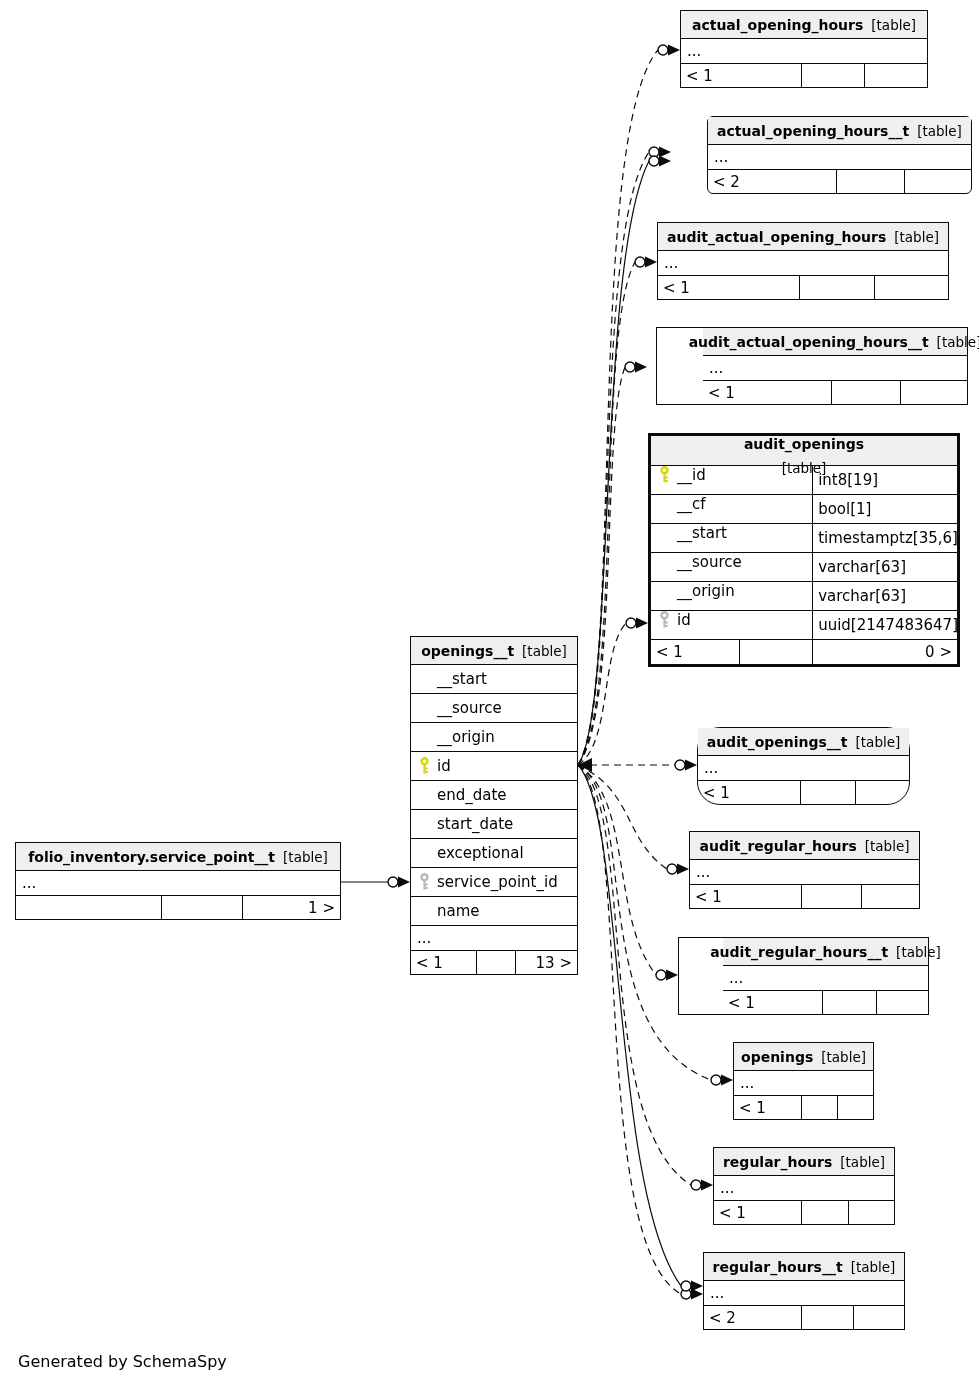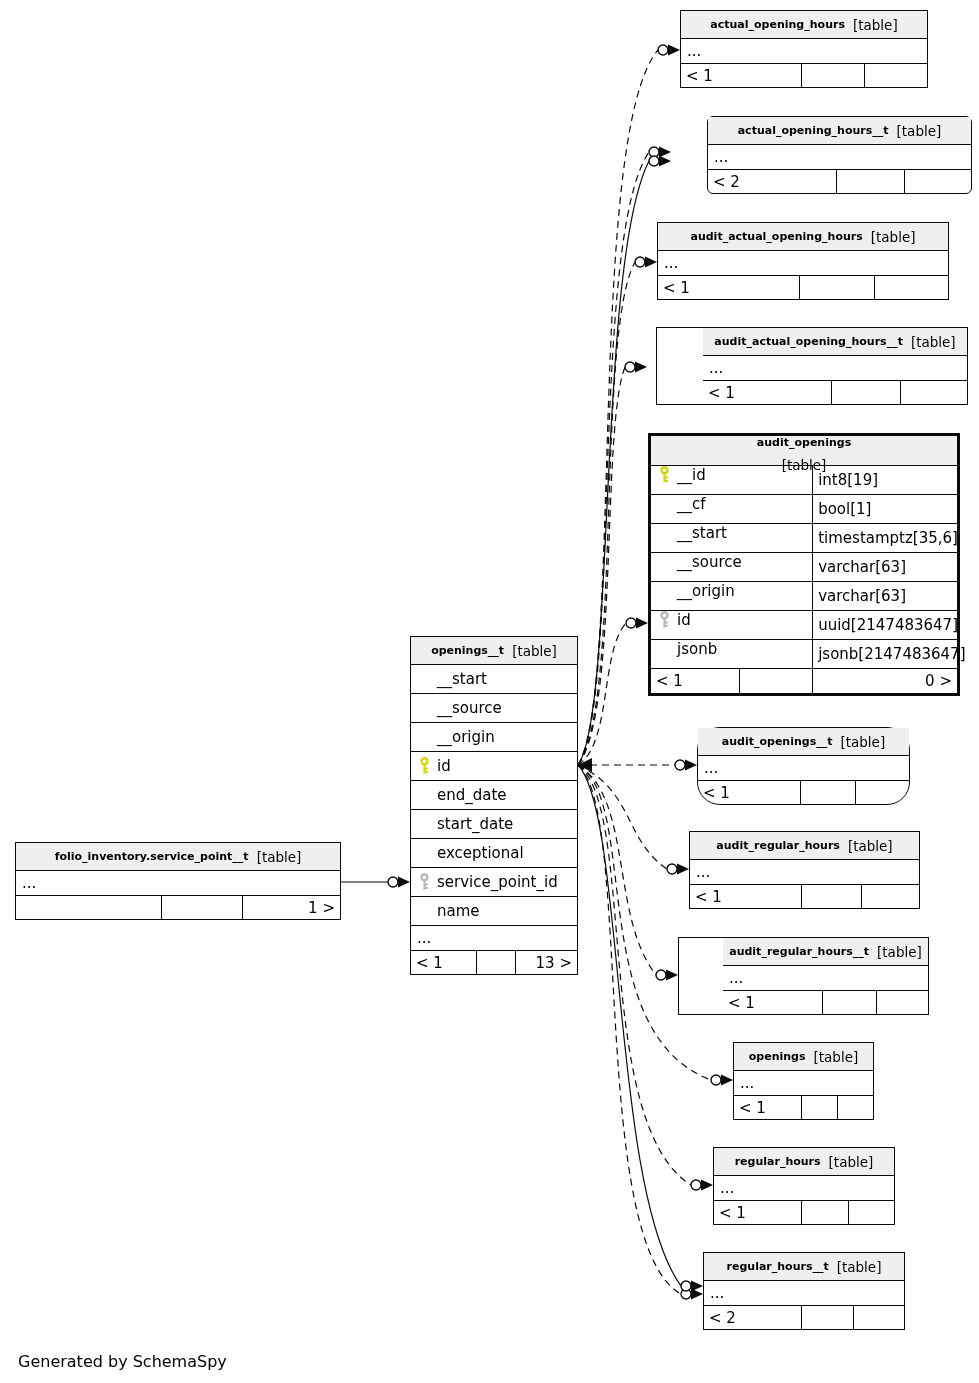--- a/index.html
+++ b/index.html
@@ -9,21 +9,21 @@
   .rel{fill:none;stroke:#0b0b0b;stroke-width:1.2;}
   .dashed{stroke-dasharray:7 5;}
   .card-circle{fill:#fff;stroke:#0b0b0b;stroke-width:1.4;}
   .arr{fill:#0b0b0b;stroke:none;}
 
   .t{position:absolute;background:#fff;border:1px solid #0b0b0b;box-sizing:border-box;font-size:15px;}
   .t.em{border-width:3px;}
   .hdr{height:28px;background:#efefef;border-bottom:1px solid #0b0b0b;display:flex;
        align-items:center;justify-content:center;gap:8px;padding:0 8px;white-space:nowrap;box-sizing:border-box;}
   .t.em .hdr{height:30px;justify-content:space-between;flex-direction:column;}
-  .tname{font-weight:bold;font-size:11px;}
+  .tname{font-weight:bold;font-size:14px;}
   .badge{font-size:13.5px;}
   .dots{height:25px;border-bottom:1px solid #0b0b0b;display:flex;align-items:center;
         padding-left:6px;box-sizing:border-box;}
   .crow{height:29px;border-bottom:1px solid #0b0b0b;display:flex;align-items:stretch;box-sizing:border-box;}
   .kslot{width:26px;flex:none;display:flex;align-items:center;justify-content:center;}
   .cname{display:flex;align-items:center;}
   .namec{width:53%;flex:none;display:flex;align-items:flex-start;border-right:1px solid #0b0b0b;box-sizing:border-box;}
   .typec{flex:1;display:flex;align-items:center;padding-left:5px;}
   .ft{display:flex;height:23px;box-sizing:border-box;}
   .t.em .ft{height:24px;}
@@ -213,27 +213,20 @@
       <span class="kslot">
         <svg class="keyicon" width="11" height="18" viewBox="0 0 11 18">
             <circle cx="5.5" cy="4.2" r="3" fill="none" stroke="#b9b9b9" stroke-width="2.4"></circle>
             <path d="M5.5 7.2 V16.5 M5.5 11.5 h3.4 M5.5 15 h3.4" fill="none" stroke="#b9b9b9" stroke-width="2.2"></path>
           </svg>
       </span>
       <span class="cname">id</span>
     </div>
     <div class="typec">uuid[2147483647]</div>
   </div>
-  <div class="crow">
-    <div class="namec">
-        <span class="kslot"></span>
-      <span class="cname">jsonb</span>
-    </div>
-    <div class="typec">jsonb[2147483647]</div>
-  </div>
   <div class="ft">
     <div class="fc" style="width:29%">&lt; 1</div>
     <div class="fc" style="width:24%"></div>
     <div class="fc last">0 &gt;</div>
   </div>
 </div>
 
 <div class="t" style="left:410px;top:636px;width:168px;">
   <div class="hdr">
     <span class="tname">openings__t</span>

